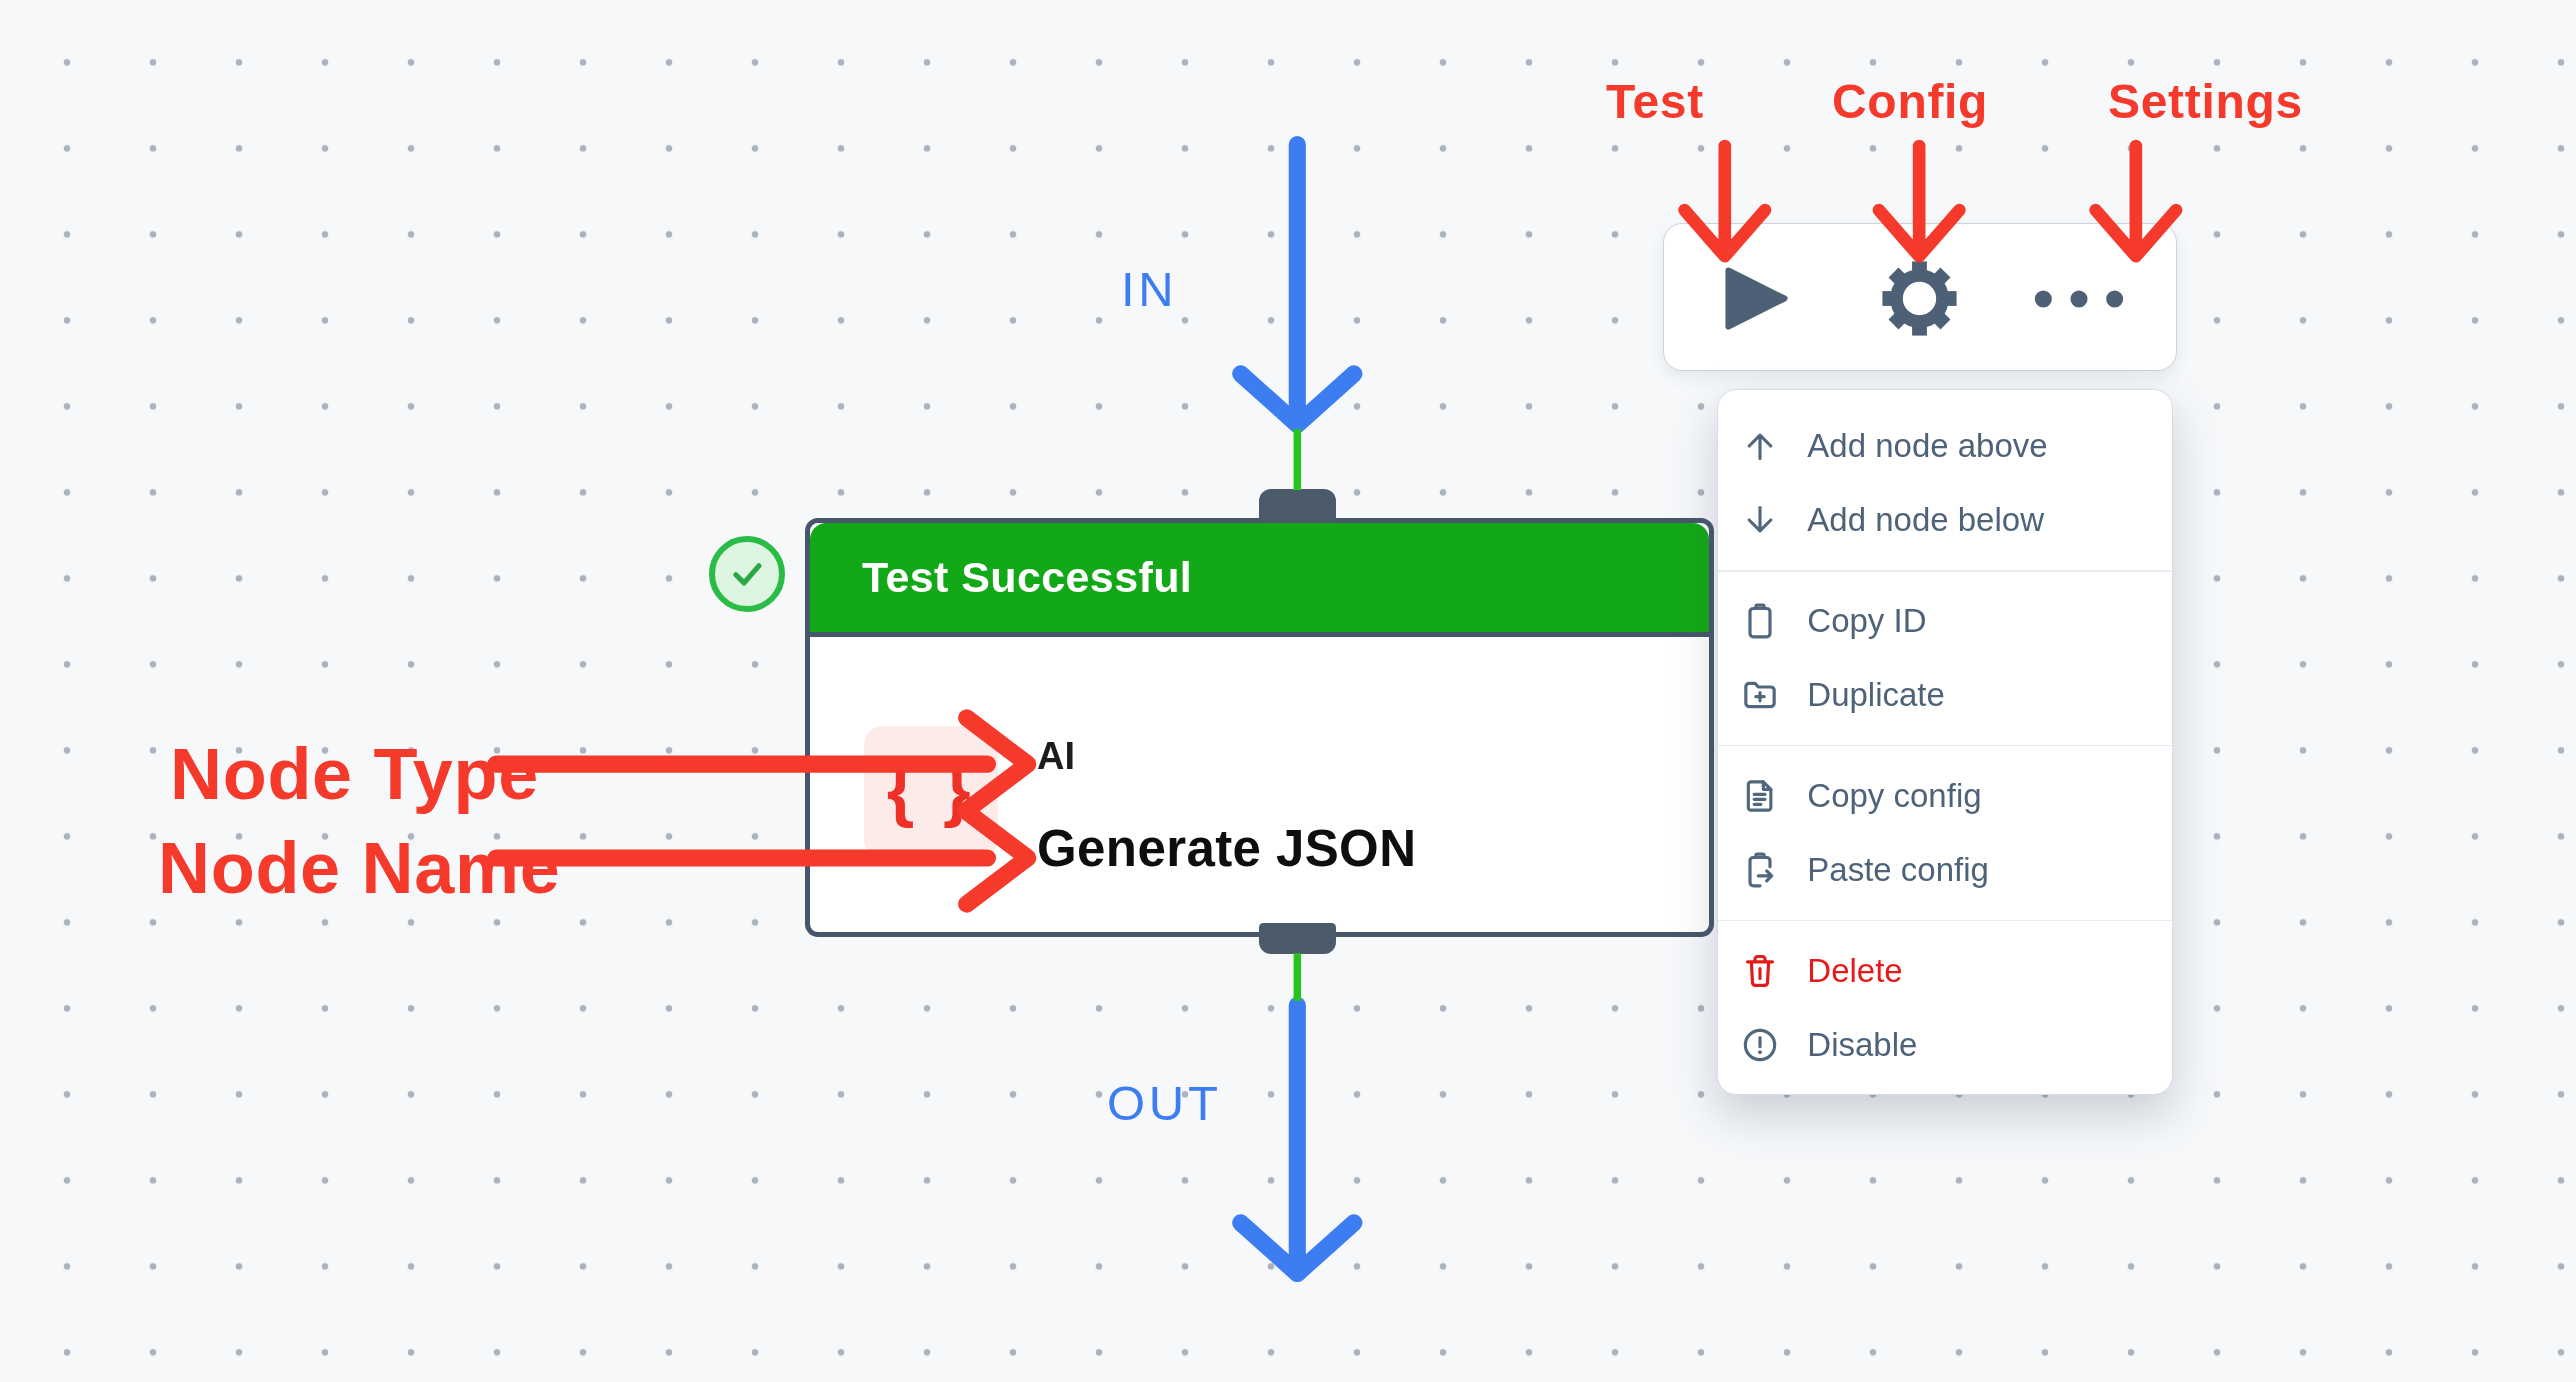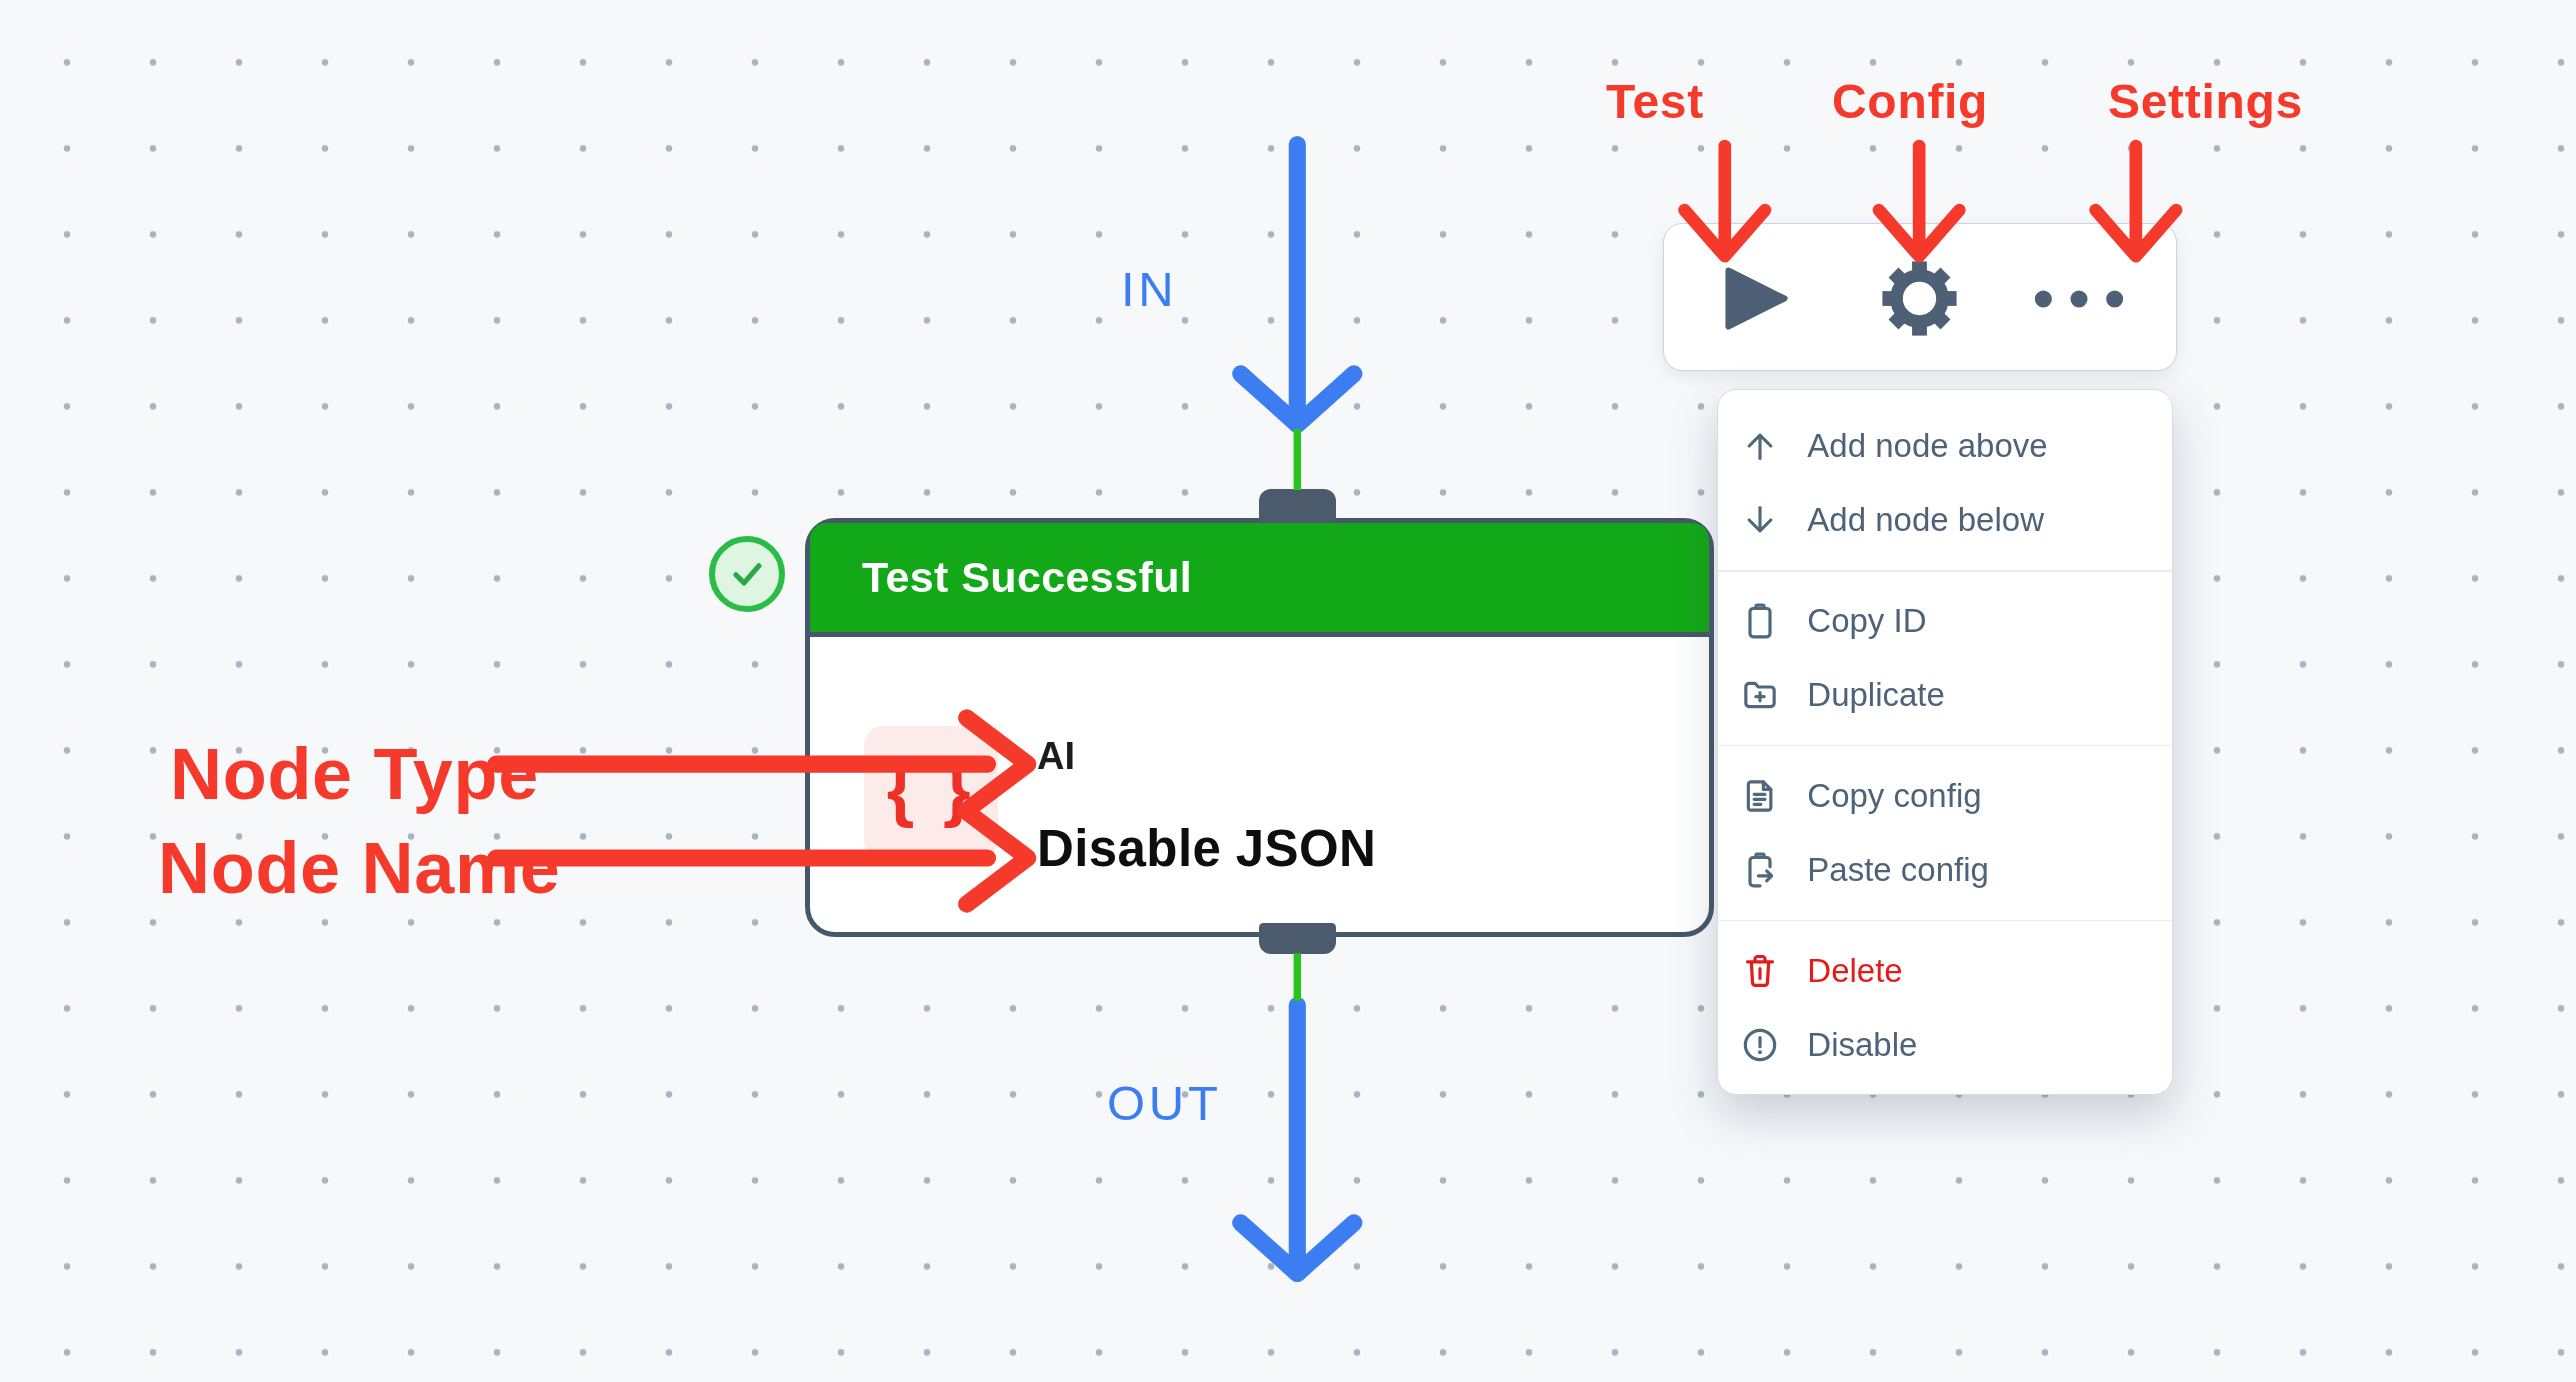--- a/index.html
+++ b/index.html
@@ -11,21 +11,21 @@
     font-family:"Liberation Sans", sans-serif;
     padding-left:36px;
   }
   
   .top-label{position:absolute;top:74px;font-size:48px;font-weight:bold;color:#f5392b;letter-spacing:0.7px;z-index:60;}
   .side-label{position:absolute;font-size:72px;font-weight:bold;color:#f5392b;letter-spacing:0.7px;z-index:60;}
   .inout-label{position:absolute;font-size:49px;font-weight:normal;color:#3c7df2;letter-spacing:3.7px;z-index:20;}
   
   .node{
     position:absolute;left:805px;top:518px;width:909px;height:419px;
-    background:#ffffff;border:5.2px solid #46566b;border-radius:30px;
+    background:#ffffff;border:5.2px solid #46566b;border-radius:13px;
     box-sizing:border-box;z-index:10;
   }
   .node-header{
     height:109px;background:#13a817;border-bottom:5.2px solid #46566b;
     border-radius:16.4px 16.4px 0 0;display:flex;align-items:center;
   }
   .node-header-title{color:#ffffff;font-size:43px;font-weight:bold;margin-left:52px;letter-spacing:0.4px;}
   .node-body{position:relative;height:299px;}
   .type-badge{
     position:absolute;left:54px;top:89px;width:134px;height:133px;
@@ -94,21 +94,21 @@
 
   <div class="node">
     <div class="node-header">
       <span class="node-header-title">Test Successful</span>
     </div>
     <div class="node-body">
       <div class="type-badge">
         <span>{ }</span>
       </div>
       <div class="node-type-text">AI</div>
-      <div class="node-name-text">Disable JSON</div>
+      <div class="node-name-text">Generate JSON</div>
     </div>
   </div>
 
   <div class="toolbar">
     <div class="tb-btn" style="left:58px;top:39px;width:69px;height:71px">
       <svg width="69" height="71" viewBox="0 0 92 96">
         <path d="M8 10 L84 48 L8 86 Z" fill="#4e6075" stroke="#4e6075" stroke-width="8" stroke-linejoin="round"></path>
       </svg>
     </div>
     <div class="tb-btn" style="left:211px;top:30px;width:89px;height:89px">

